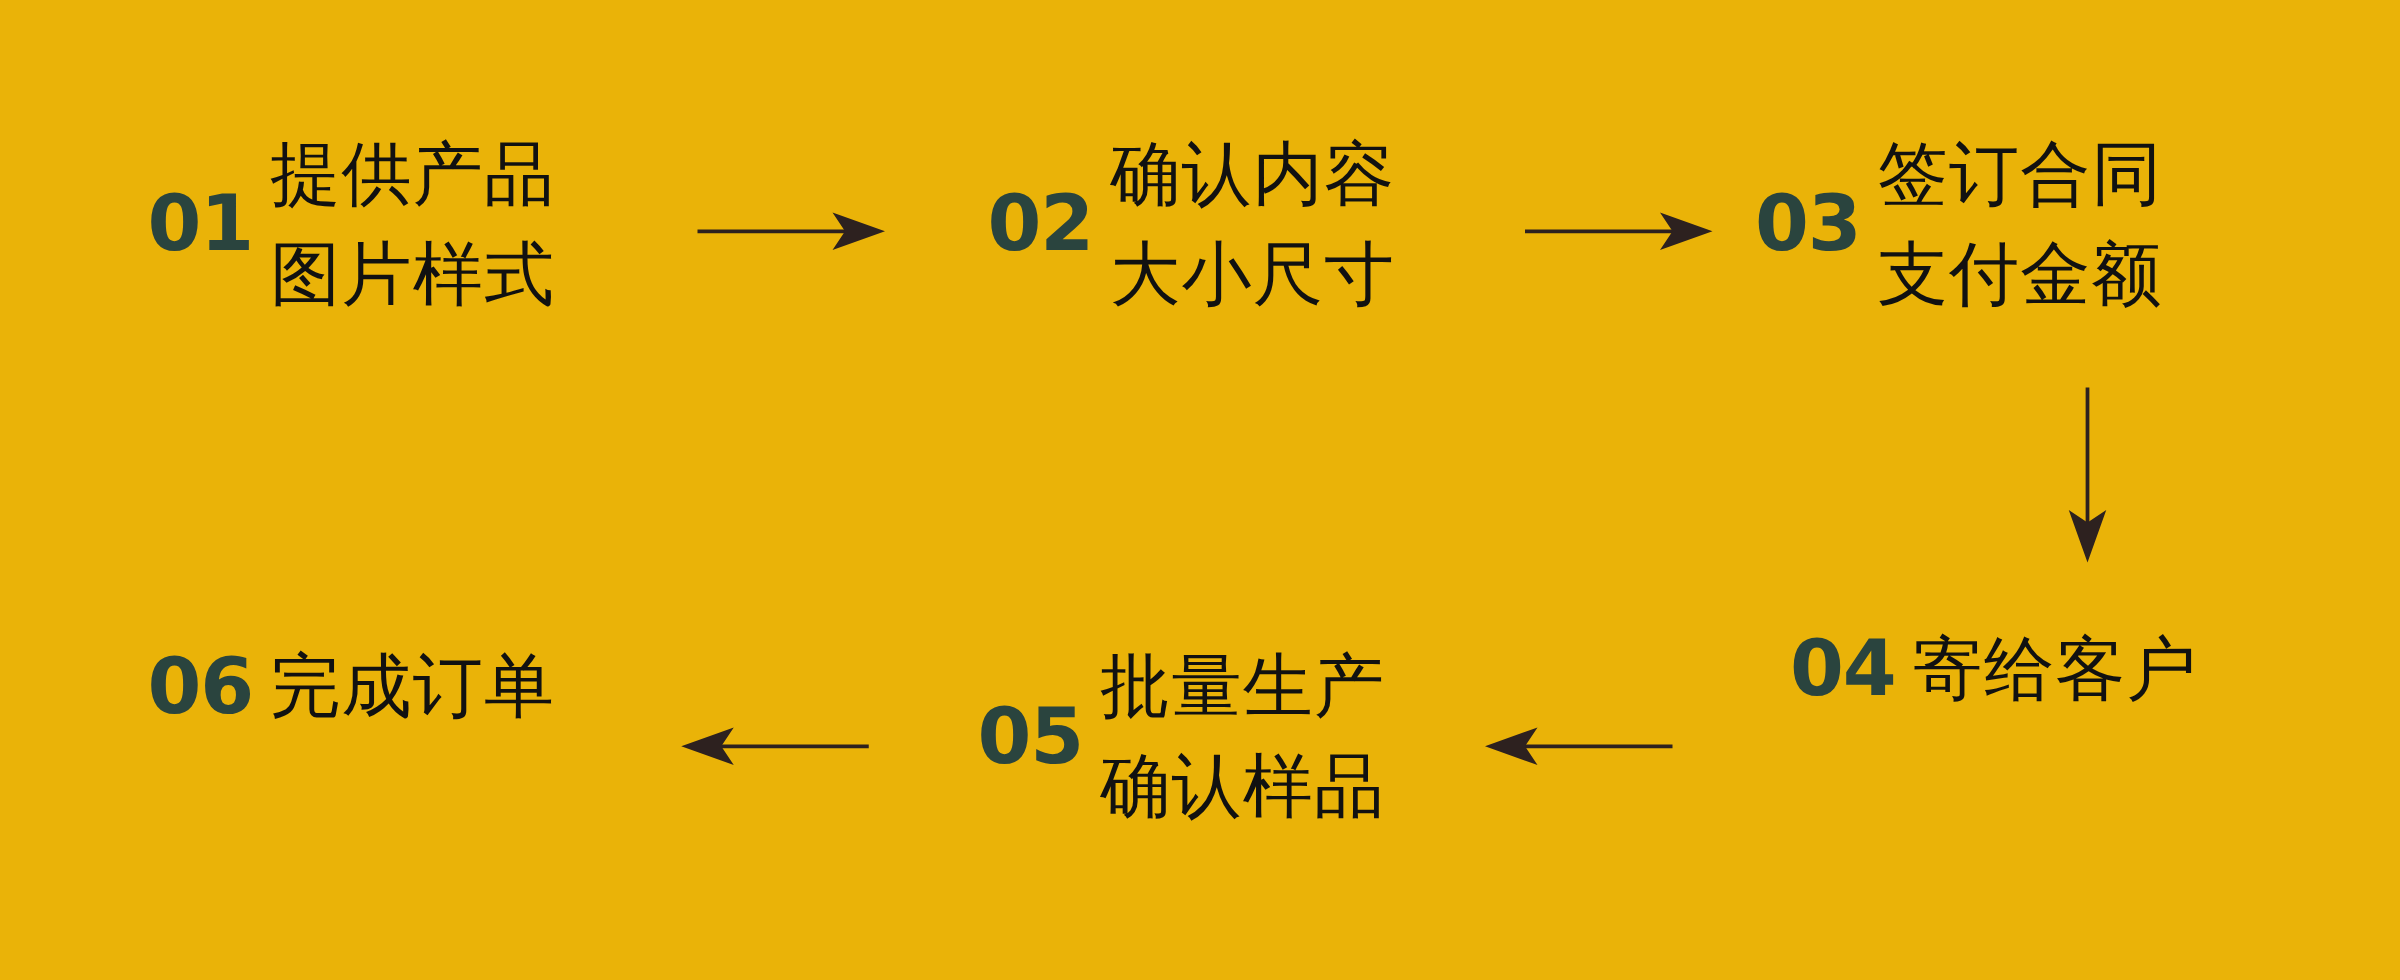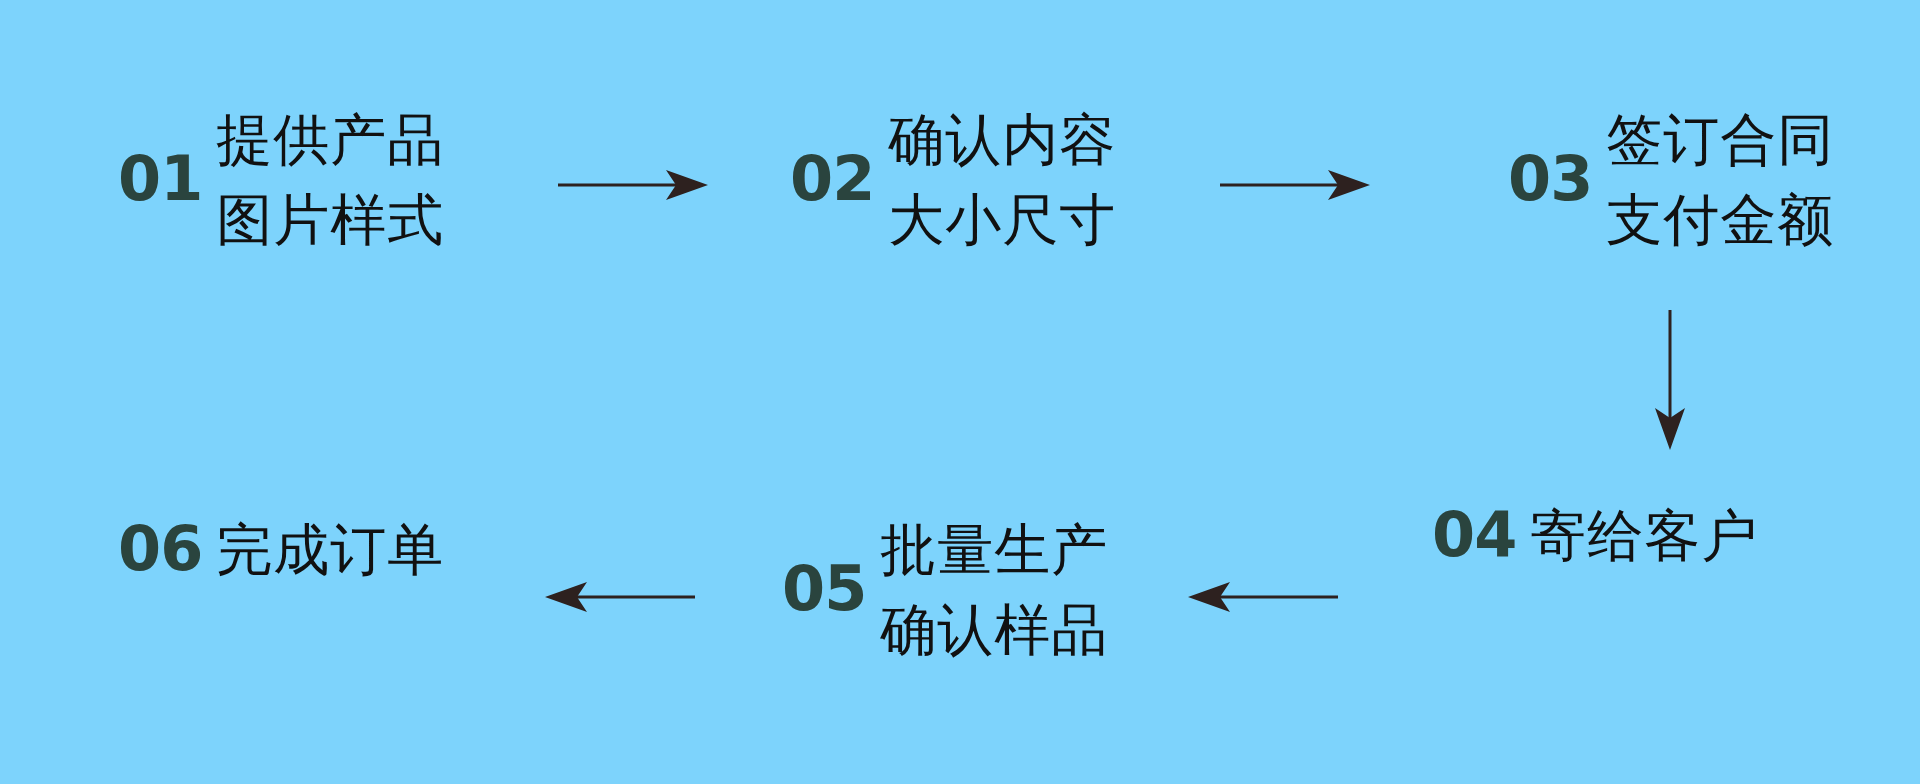--- a/index.html
+++ b/index.html
@@ -11,21 +11,21 @@
     width: 1920px;
     height: 784px;
     font-family: "Liberation Sans", "DejaVu Sans", sans-serif;
     overflow: hidden;
   }
 
   #flow-root {
     position: relative;
     width: 1920px;
     height: 784px;
-    background: #7dd3fc;
+    background: #eab308;
   }
 
   
   .step {
     position: absolute;
     display: flex;
     flex-direction: row;
     align-items: center;
     white-space: nowrap;
   }
@@ -55,21 +55,21 @@
 
   
   .arrow {
     position: absolute;
   }
   .arrow svg { display: block; overflow: visible; }
 
   
   #step-01 { left: 118px; top: 100px; }
   #step-02 { left: 790px; top: 100px; }
-  #step-03 { left: 1508px; top: 100px; }
+  #step-03 { left: 1404px; top: 100px; }
   #step-04 { left: 1432px; top: 496px; }
   #step-05 { left: 782px; top: 510px; }
   #step-06 { left: 118px; top: 510px; }
 
   #arrow-1-2 { left: 558px; top: 168px; }
   #arrow-2-3 { left: 1220px; top: 168px; }
   #arrow-3-4 { left: 1653px; top: 310px; }
   #arrow-4-5 { left: 1188px; top: 580px; }
   #arrow-5-6 { left: 545px; top: 580px; }
 </style>

